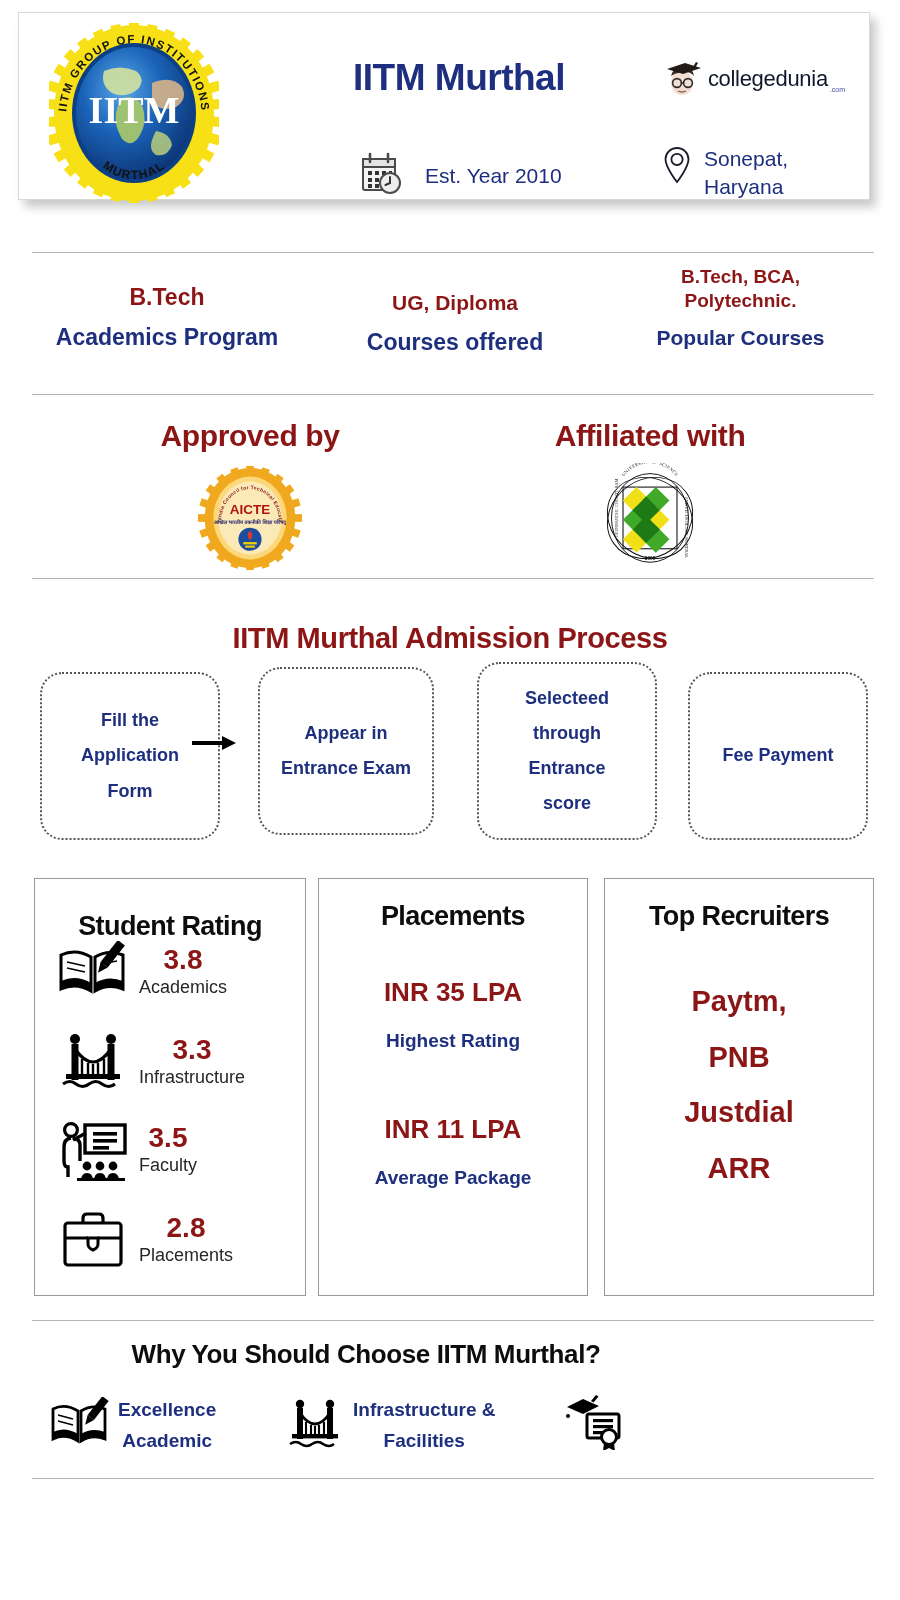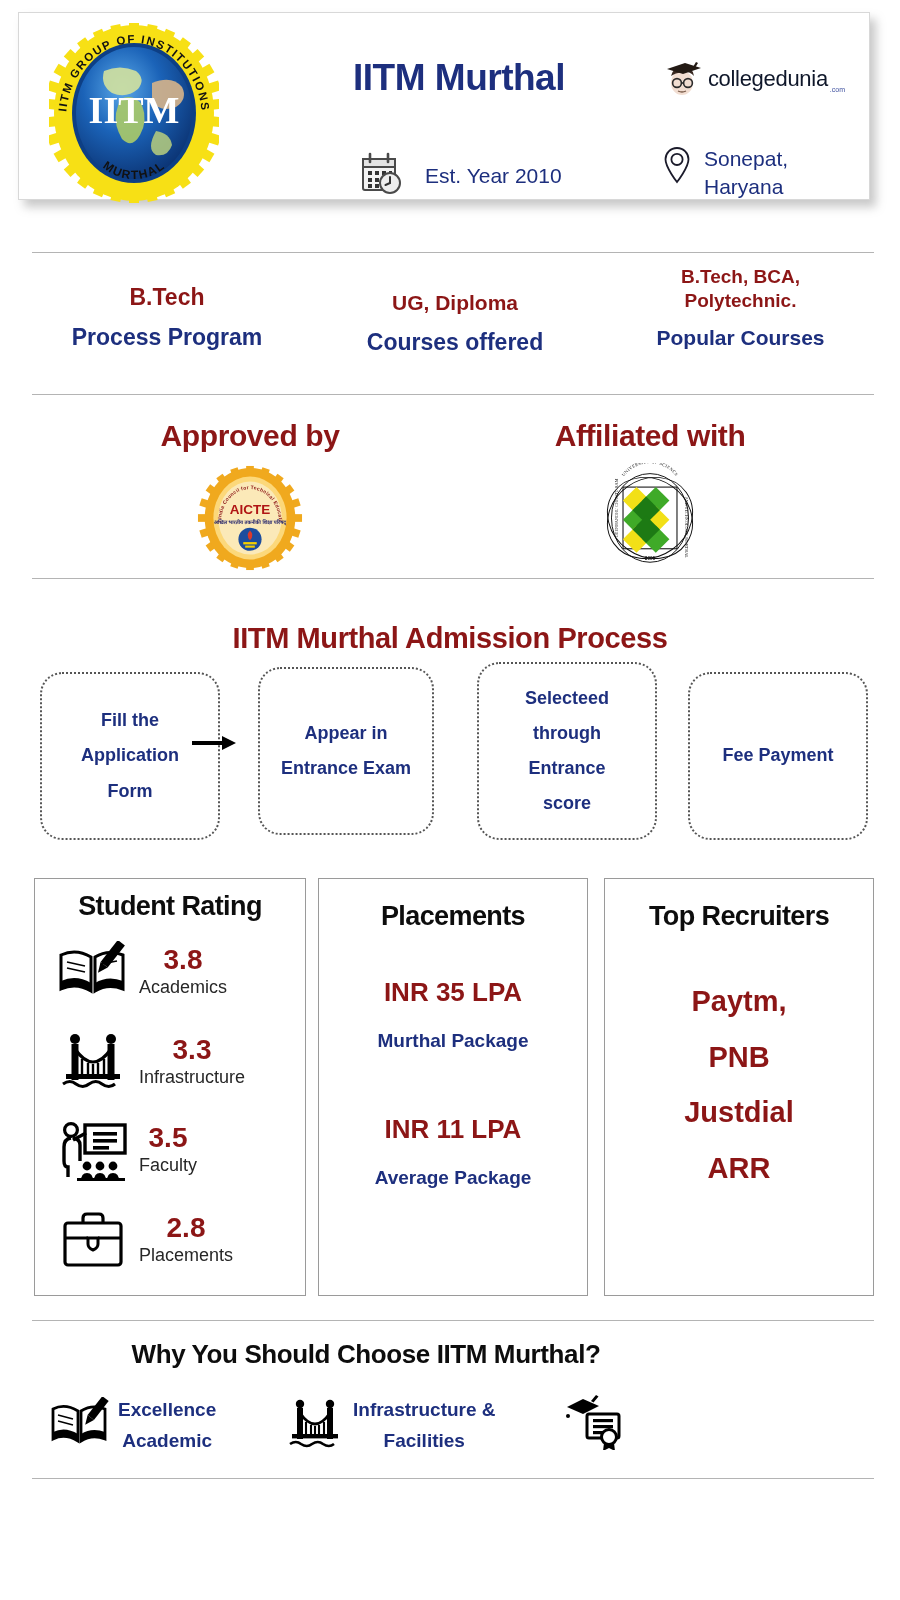--- a/index.html
+++ b/index.html
@@ -329,21 +329,21 @@
         <span>Haryana</span>
       </span>
     </div>
   </div>
 
   <div class="divider" style="top:252px;"></div>
 
   <div class="courses">
     <div class="course-col" style="left:0; top:18px; width:270px;">
       <div class="course-top">B.Tech</div>
-      <div class="course-bot">Process Program</div>
+      <div class="course-bot">Academics Program</div>
     </div>
     <div class="course-col" style="left:288px; top:25px; width:270px;">
       <div class="course-top" style="font-size:21px;">UG, Diploma</div>
       <div class="course-bot">Courses offered</div>
     </div>
     <div class="course-col" style="left:575px; top:0px; width:267px;">
       <div class="course-top" style="font-size:19px;">
         <span>B.Tech, BCA,</span><br>
         <span>Polytechnic.</span>
       </div>
@@ -510,21 +510,21 @@
   </div>
 
   <div class="arrow-1">
     <svg viewBox="0 0 44 16" width="44" height="16">
       <line x1="0" y1="8" x2="31" y2="8" stroke="#000" stroke-width="4"></line>
       <polygon points="30,1 44,8 30,15" fill="#000"></polygon>
     </svg>
   </div>
 
   <div class="panel" style="left:34px; top:878px; width:272px; height:418px;">
-    <div class="panel-title" style="margin-top:12px;">Student Rating</div>
+    <div class="panel-title" style="margin-top:32px;">Student Rating</div>
 
     <div class="rating-row" style="left:22px; top:62px;">
       <span class="rating-icon">
         <svg viewBox="0 0 72 62" width="72" height="62">
           <path d="M4,14 q15,-7 30,2 v34 q-15,-9 -30,-2z" fill="#fff" stroke="#000" stroke-width="3"></path>
           <path d="M38,16 q13,-8 28,-2 v34 q-15,-6 -28,2z" fill="#fff" stroke="#000" stroke-width="3"></path>
           <path d="M4,40 q15,-7 30,2 v8 q-15,-9 -30,-2z" fill="#000"></path>
           <path d="M38,42 q13,-8 28,-2 v8 q-15,-6 -28,2z" fill="#000"></path>
           <line x1="10" y1="21" x2="28" y2="25" stroke="#000" stroke-width="1.7"></line>
           <line x1="10" y1="27" x2="28" y2="31" stroke="#000" stroke-width="1.7"></line>
@@ -609,21 +609,21 @@
       <span class="rating-vals">
         <span class="rating-num">2.8</span>
         <span class="rating-lab">Placements</span>
       </span>
     </div>
   </div>
 
   <div class="panel" style="left:318px; top:878px; width:270px; height:418px;">
     <div class="panel-title" style="margin-top:22px;">Placements</div>
     <div class="pl-big" style="margin-top:45px;">INR 35 LPA</div>
-    <div class="pl-sub" style="margin-top:22px;">Murthal Package</div>
+    <div class="pl-sub" style="margin-top:22px;">Highest Rating</div>
     <div class="pl-big" style="margin-top:62px;">INR 11 LPA</div>
     <div class="pl-sub" style="margin-top:22px;">Average Package</div>
   </div>
 
   <div class="panel" style="left:604px; top:878px; width:270px; height:418px;">
     <div class="panel-title" style="margin-top:22px;">Top Recruiters</div>
     <div class="recruiter" style="margin-top:42px;">
       <span>Paytm,</span><br>
       <span>PNB</span><br>
       <span>Justdial</span><br>

